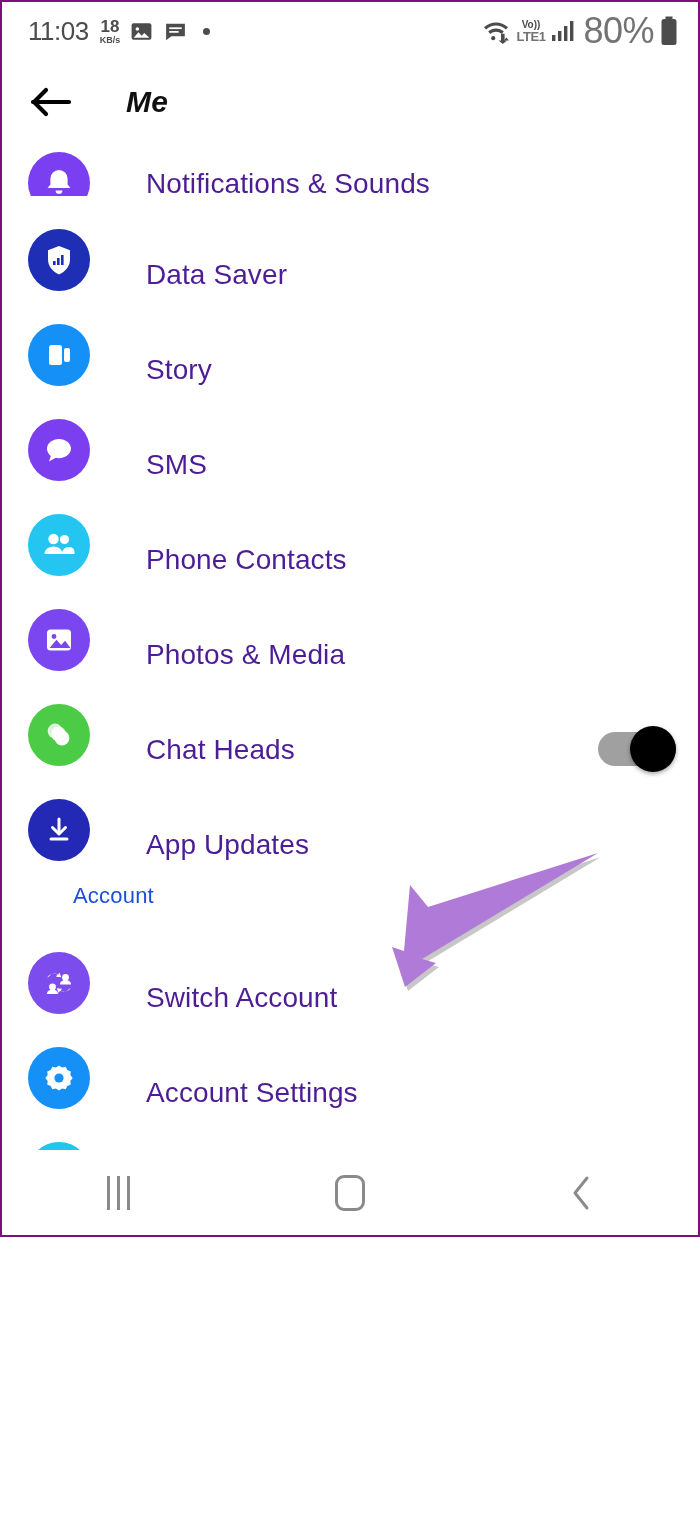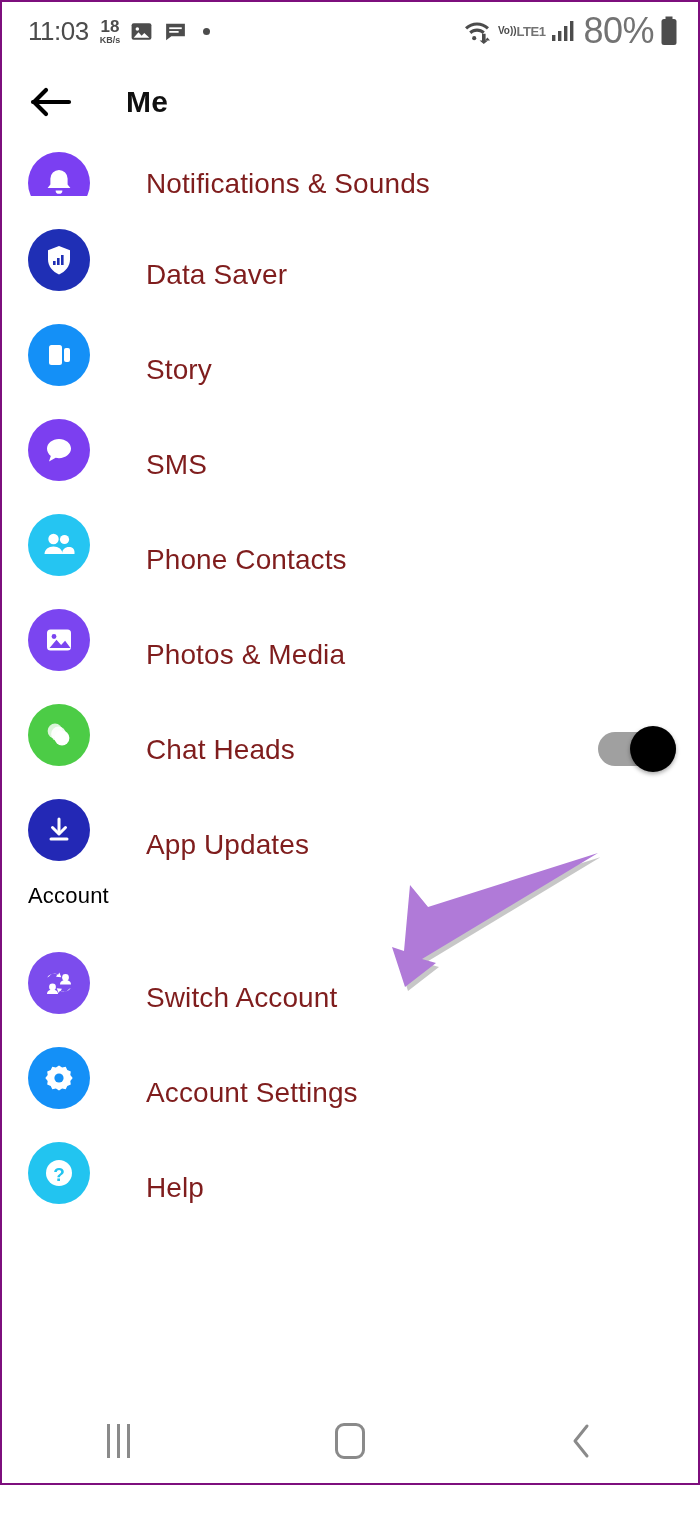--- a/index.html
+++ b/index.html
@@ -9,21 +9,21 @@
   }
   body {
     width: 700px;
     height: 1515px;
     font-family: "Liberation Sans", sans-serif;
     overflow: hidden;
   }
   #phone {
     position: relative;
     width: 700px;
-    height: 1485px;
+    height: 1237px;
     box-sizing: border-box;
     border: 2px solid #7d0f7d;
     background: #ffffff;
     overflow: hidden;
   }
 
   
   .statusbar {
     position: absolute;
     top: 0; left: 0; right: 0;
@@ -36,35 +36,36 @@
     color: #545454;
   }
   .status-left { display: flex; align-items: center; gap: 9px; }
   .clock { font-size: 26px; color: #4c4c4c; letter-spacing: -0.5px; }
   .netspeed { display: flex; flex-direction: column; align-items: center; line-height: 1; margin-left: 2px; }
   .netspeed .num { font-size: 17px; font-weight: bold; color: #4c4c4c; }
   .netspeed .unit { font-size: 9px; font-weight: bold; color: #4c4c4c; margin-top: 1px; }
   .sicon { display: inline-flex; align-items: center; justify-content: center; }
   .dot-ind { width: 7px; height: 7px; border-radius: 50%; background: #4c4c4c; display: inline-block; margin-left: 6px; }
   .status-right { display: flex; align-items: center; gap: 6px; }
-  .volte { display: flex; flex-direction: row; align-items: center; line-height: 1; }
+  .volte { display: flex; flex-direction: column; align-items: center; line-height: 1; }
   .volte .v1 { font-size: 10px; font-weight: bold; color: #4c4c4c; }
   .volte .v2 { font-size: 13px; font-weight: bold; color: #737373; letter-spacing: -0.5px; }
   .battery-txt { font-size: 36px; color: #737373; letter-spacing: -0.5px; }
 
   
   .appbar {
     position: absolute;
     top: 58px; left: 0; right: 0;
     height: 84px;
     display: flex;
     align-items: center;
     padding-left: 26px;
     box-sizing: border-box;
     background: #ffffff;
+    font-style: italic;
   }
   .back-btn { width: 46px; height: 46px; display: flex; align-items: center; justify-content: center; cursor: pointer; }
   .appbar-title {
     font-size: 30px;
     font-weight: bold;
     color: #101010;
     margin-left: 52px;
     letter-spacing: 0.2px;
   }
 
@@ -92,32 +93,33 @@
     border-radius: 50%;
     flex: 0 0 62px;
     display: flex;
     align-items: center;
     justify-content: center;
   }
   .icon-circle { position: relative; }
   .row-label {
     margin-left: 56px;
     font-size: 28px;
-    color: #7f1d1d;
+    color: #4c1d95;
     letter-spacing: 0.1px;
     white-space: nowrap;
   }
   .row.clipped .row-label { margin-bottom: -4px; }
   .spacer { flex: 1 1 auto; }
 
   .section-header {
     padding: 22px 26px 10px 26px;
     font-size: 22px;
-    color: #000000;
+    color: #1d4ed8;
     letter-spacing: 0.2px;
+    margin-left: 45px;
   }
 
   
   .toggle {
     position: relative;
     width: 78px; height: 34px;
     border-radius: 17px;
     background: #a0a0a0;
     flex: 0 0 78px;
     cursor: pointer;

